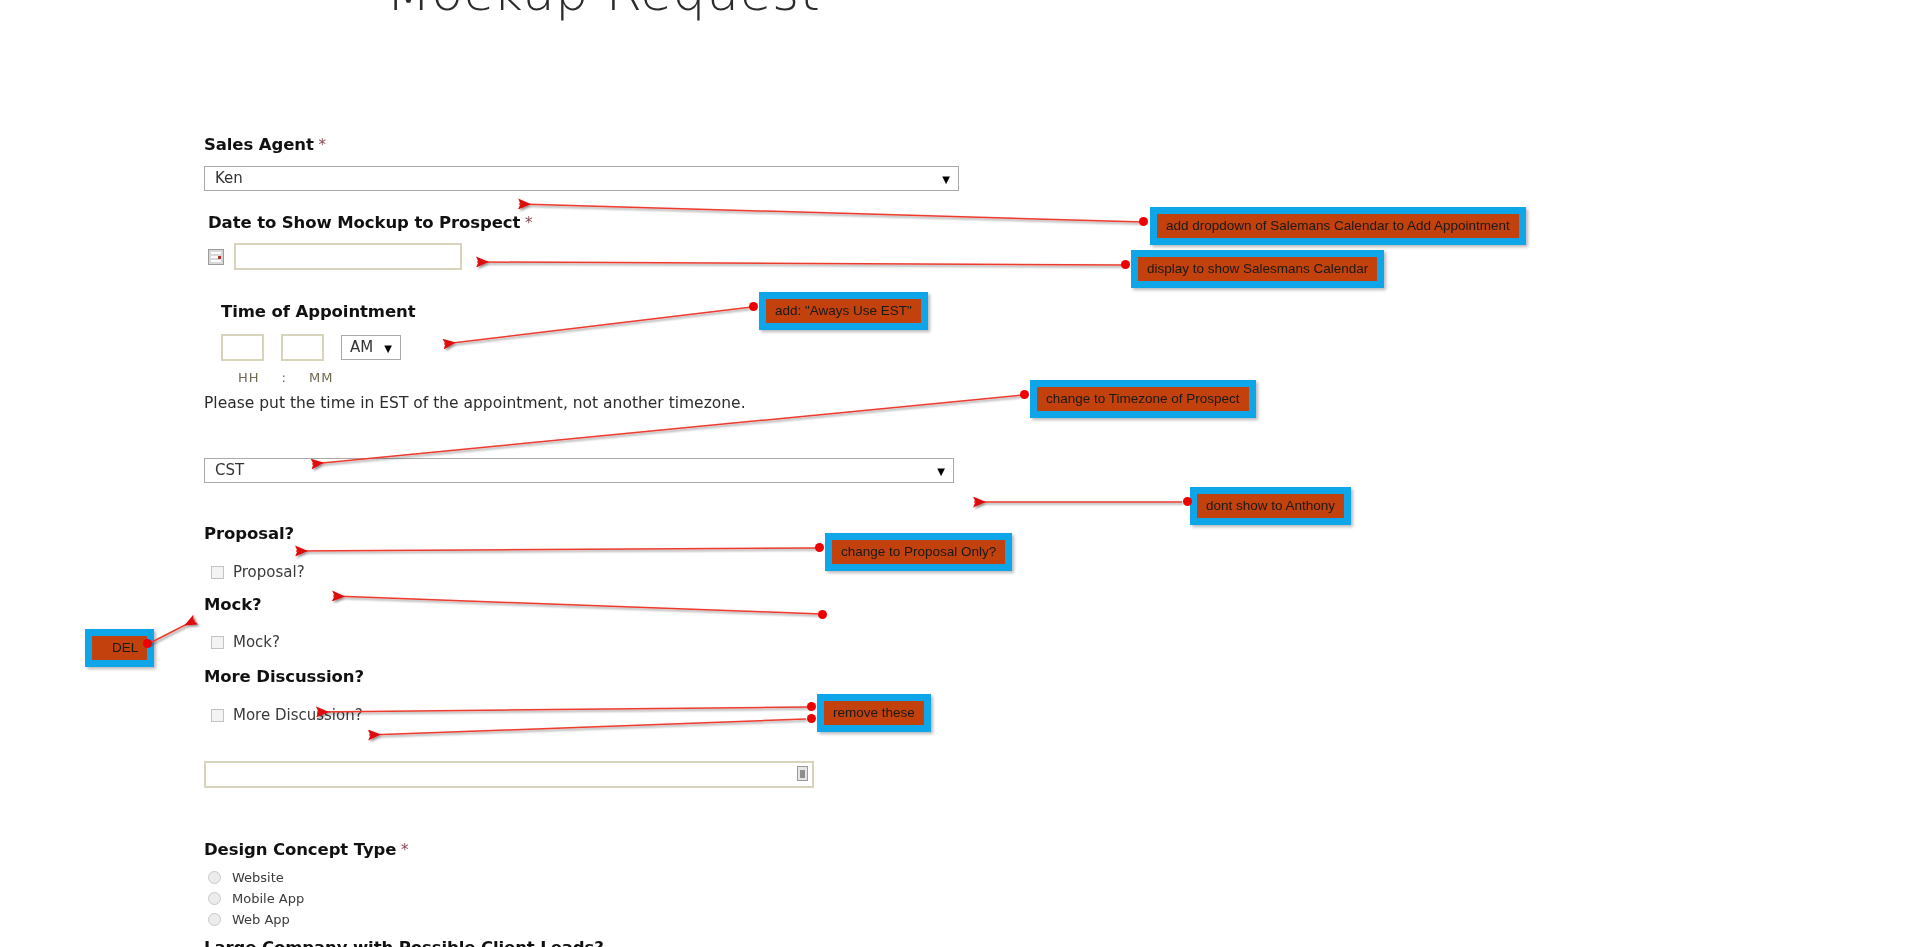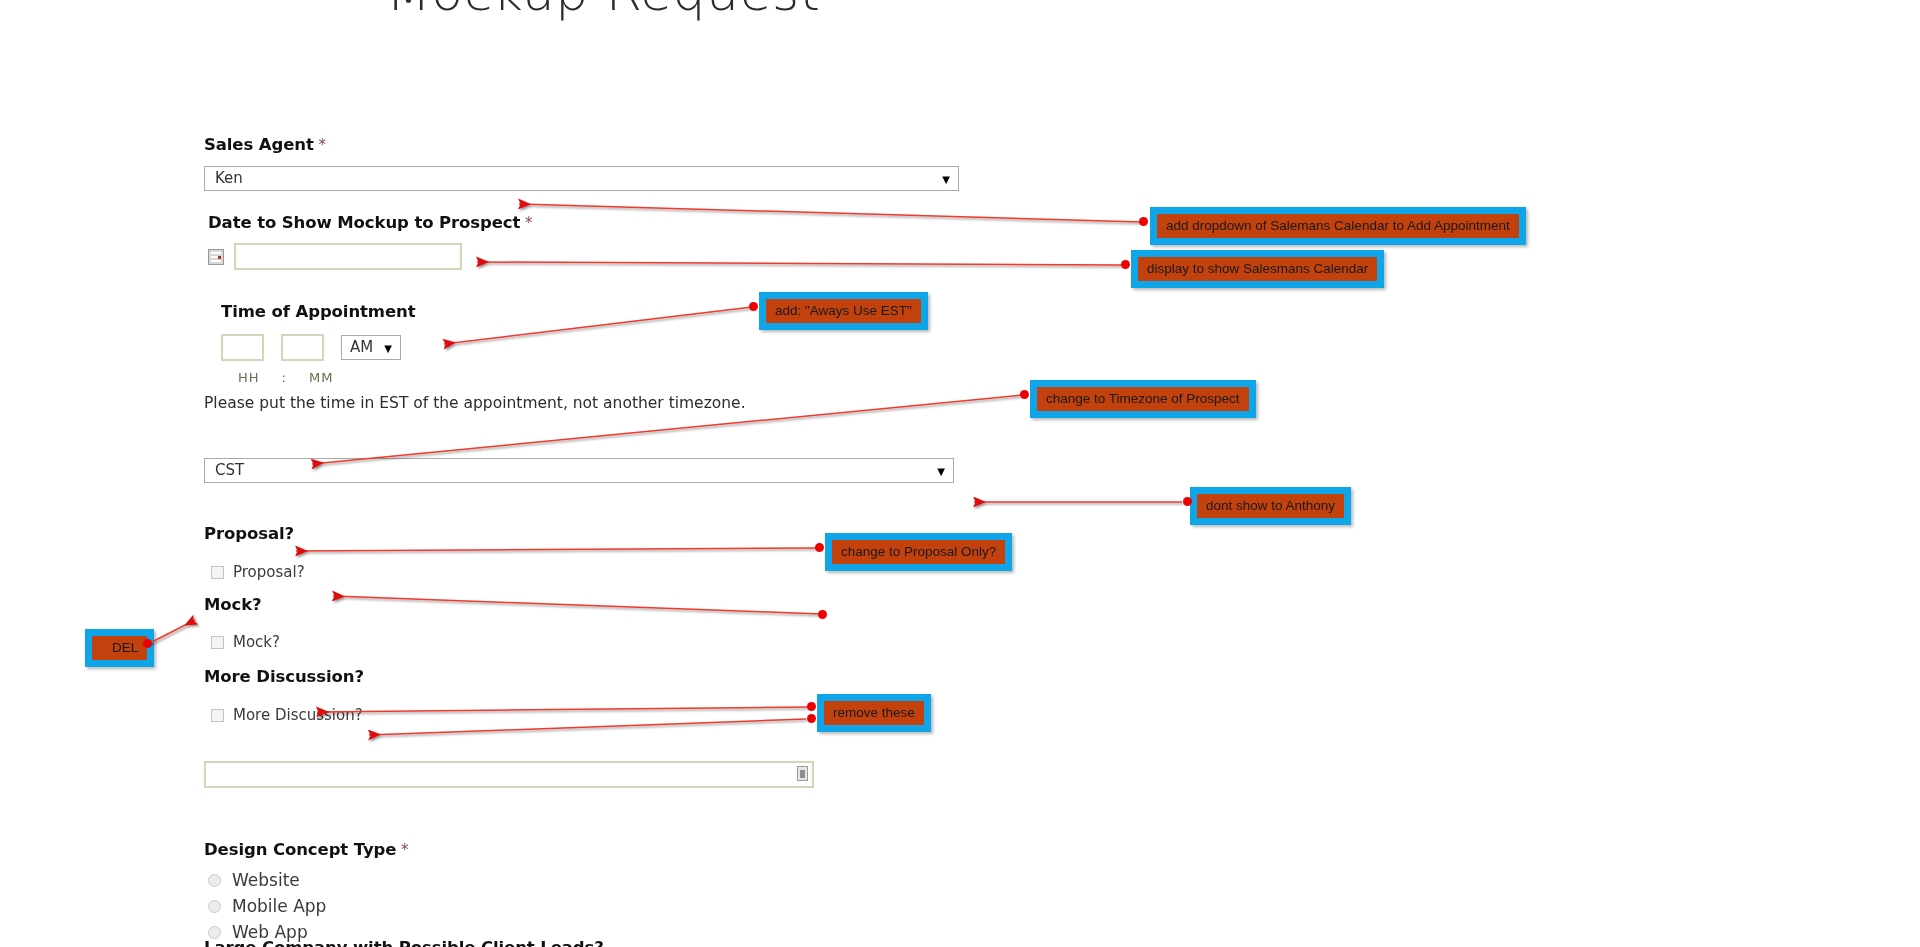--- a/index.html
+++ b/index.html
@@ -148,21 +148,21 @@
   .rbox {
     width: 13px; height: 13px;
     border: 1px solid #c9c9c9;
     background: #ececec;
     border-radius: 50%;
     box-sizing: border-box;
     margin-right: 11px;
   }
   .radio-label {
     font-family: "DejaVu Sans", sans-serif;
-    font-size: 17px;
+    font-size: 13px;
     color: #3a3a3a;
   }
 
   .company-input-wrap { position: relative; width: 610px; height: 27px; }
   .company-input-wrap .text-input { width: 610px; height: 27px; }
   .expand-icon {
     position: absolute;
     right: 6px; top: 5px;
     width: 11px; height: 15px;
     border: 1px solid #9b9b9b;

